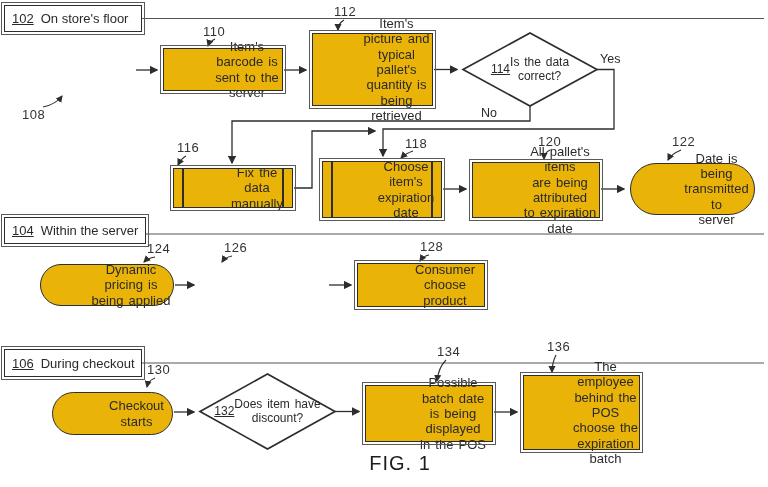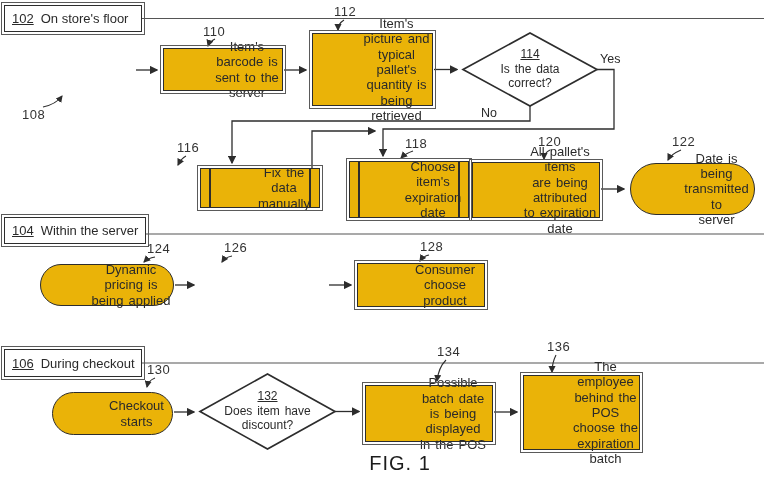--- a/index.html
+++ b/index.html
@@ -3,32 +3,32 @@
 <meta charset="utf-8">
 <style>
   html,body{margin:0;padding:0;background:#ffffff;}
   .stage{position:relative;width:768px;height:487px;background:#fff;overflow:hidden;
          font-family:"Liberation Sans","DejaVu Sans",sans-serif;color:#2a2a2a;}
   .wires{position:absolute;left:0;top:0;width:768px;height:487px;z-index:0;}
   .node{position:absolute;display:flex;align-items:center;justify-content:center;text-align:center;
         background:#eab308;font-size:13px;line-height:1.18;white-space:pre-line;box-sizing:border-box;
         z-index:1;word-spacing:1.5px;padding-left:48px;}
   .proc{border:1.7px solid #2d2d2d;outline:1px solid #5a5a5a;outline-offset:2px;}
-  .subr{border:1.7px solid #2d2d2d;outline:1px solid #5a5a5a;outline-offset:2px;margin-left:27px;}
+  .subr{border:1.7px solid #2d2d2d;outline:1px solid #5a5a5a;outline-offset:2px;}
   .subr::before,.subr::after{content:"";position:absolute;top:0;bottom:0;width:1.7px;background:#2d2d2d;}
   .subr::before{left:8px;}
   .subr::after{right:8px;}
   .pill{border:1.8px solid #2d2d2d;border-radius:999px;}
   .sec{position:absolute;display:flex;align-items:center;gap:7px;background:#fff;
        border:1.6px solid #2d2d2d;outline:1px solid #5a5a5a;outline-offset:2px;
        padding:0 7px;box-sizing:border-box;font-size:13px;white-space:nowrap;z-index:2;}
   .u{text-decoration:underline;}
   .num{position:absolute;font-size:13px;color:#333;z-index:2;letter-spacing:0.5px;}
   .lbl{position:absolute;font-size:12.5px;z-index:2;}
-  .dtext{position:absolute;display:flex;flex-direction:column;align-items:center;justify-content:center;
+  .dtext{position:absolute;display:flex;flex-direction:row;align-items:center;justify-content:center;
          text-align:center;font-size:12px;line-height:1.2;white-space:pre-line;z-index:1;word-spacing:1.5px;}
   .figcap{position:absolute;left:330px;top:452px;width:140px;text-align:center;
           font-weight:normal;font-size:20px;letter-spacing:1px;color:#1c1c1c;z-index:2;}
 </style>
 </head>
 <body>
 
 <div class="stage">
 
   <svg class="wires" viewBox="0 0 768 487">

